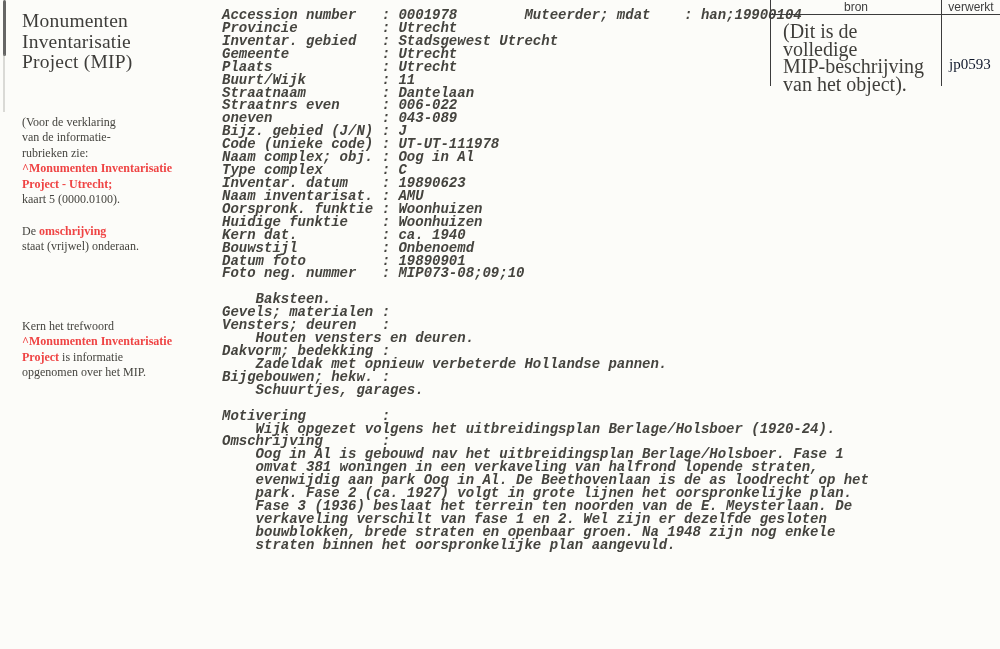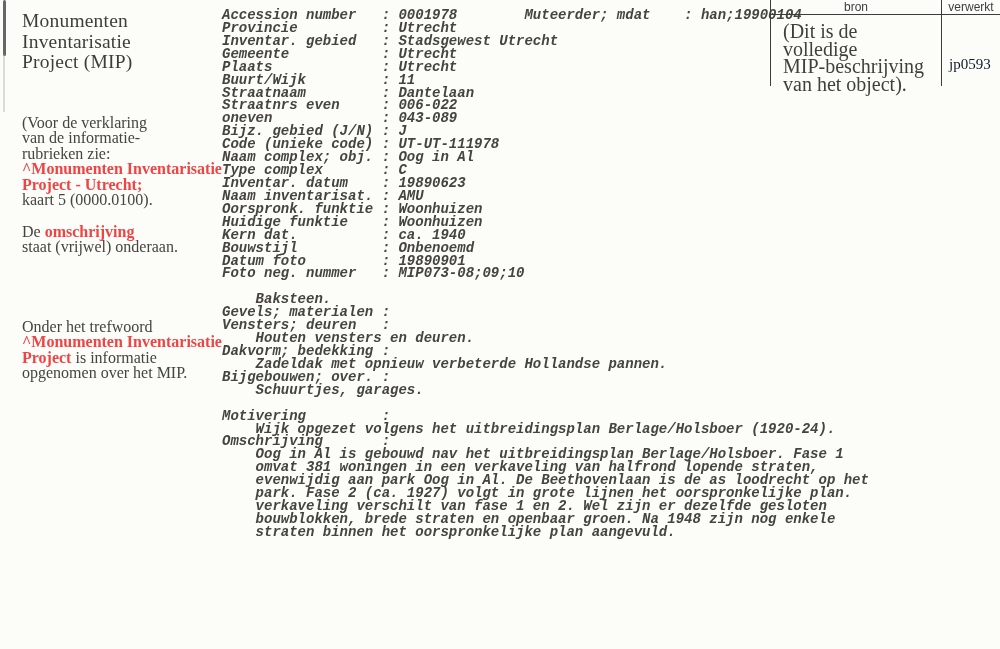--- a/index.html
+++ b/index.html
@@ -16,21 +16,21 @@
            background:#9a9a96; opacity:.35; }
 
   
   .sidebar-title {
     position:absolute; left:22px; top:11px;
     font-size:19.5px; line-height:20.5px; color:#3e3d3a;
     white-space:pre-line; letter-spacing:.2px;
   }
   .note {
     position:absolute; left:22px; width:205px;
-    font-size:16px; line-height:15.4px; color:#45443f;
+    font-size:12px; line-height:15.4px; color:#45443f;
     white-space:pre-line;
   }
   .note .b { font-weight:bold; color:#ef4444;text-align:center; }
   #note0 { top:115px; }
   #note1 { top:224px; }
   #note2 { top:319px; }
 
   
   #record {
     position:absolute; left:222px; top:9px;
@@ -79,21 +79,21 @@
 
   <div id="notes">
       <div class="note" id="note0"><span>(Voor de verklaring
 van de informatie-
 rubrieken zie:
 </span><span class="b">^Monumenten Inventarisatie
 Project - Utrecht;</span><span>
 kaart 5 (0000.0100).</span></div>
       <div class="note" id="note1"><span>De </span><span class="b">omschrijving</span><span>
 staat (vrijwel) onderaan.</span></div>
-      <div class="note" id="note2"><span>Onder het trefwoord
+      <div class="note" id="note2"><span>Kern het trefwoord
 </span><span class="b">^Monumenten Inventarisatie
 Project</span><span> is informatie
 opgenomen over het MIP.</span></div>
     </div>
 
   <div id="record">
       <div class="rl">Accession number   : 0001978        Muteerder; mdat    : han;19900104</div>
       <div class="rl">Provincie          : Utrecht</div>
       <div class="rl">Inventar. gebied   : Stadsgewest Utrecht</div>
       <div class="rl">Gemeente           : Utrecht</div>
@@ -114,30 +114,31 @@
       <div class="rl">Bouwstijl          : Onbenoemd</div>
       <div class="rl">Datum foto         : 19890901</div>
       <div class="rl">Foto neg. nummer   : MIP073-08;09;10</div>
       <div class="rl">&nbsp;</div>
       <div class="rl">    Baksteen.</div>
       <div class="rl">Gevels; materialen :</div>
       <div class="rl">Vensters; deuren   :</div>
       <div class="rl">    Houten vensters en deuren.</div>
       <div class="rl">Dakvorm; bedekking :</div>
       <div class="rl">    Zadeldak met opnieuw verbeterde Hollandse pannen.</div>
-      <div class="rl">Bijgebouwen; over. :</div>
+      <div class="rl">Bijgebouwen; hekw. :</div>
       <div class="rl">    Schuurtjes, garages.</div>
       <div class="rl">&nbsp;</div>
       <div class="rl">Motivering         :</div>
       <div class="rl">    Wijk opgezet volgens het uitbreidingsplan Berlage/Holsboer (1920-24).</div>
       <div class="rl">Omschrijving       :</div>
       <div class="rl">    Oog in Al is gebouwd nav het uitbreidingsplan Berlage/Holsboer. Fase 1</div>
       <div class="rl">    omvat 381 woningen in een verkaveling van halfrond lopende straten,</div>
       <div class="rl">    evenwijdig aan park Oog in Al. De Beethovenlaan is de as loodrecht op het</div>
       <div class="rl">    park. Fase 2 (ca. 1927) volgt in grote lijnen het oorspronkelijke plan.</div>
+      <div class="rl">    Fase 3 (1936) beslaat het terrein ten noorden van de E. Meysterlaan. De</div>
       <div class="rl">    verkaveling verschilt van fase 1 en 2. Wel zijn er dezelfde gesloten</div>
       <div class="rl">    bouwblokken, brede straten en openbaar groen. Na 1948 zijn nog enkele</div>
       <div class="rl">    straten binnen het oorspronkelijke plan aangevuld.</div>
     </div>
 
   <div id="refbox">
     <div class="hdr">
       <div class="h1">bron</div>
       <div class="h2">verwerkt</div>
     </div>

